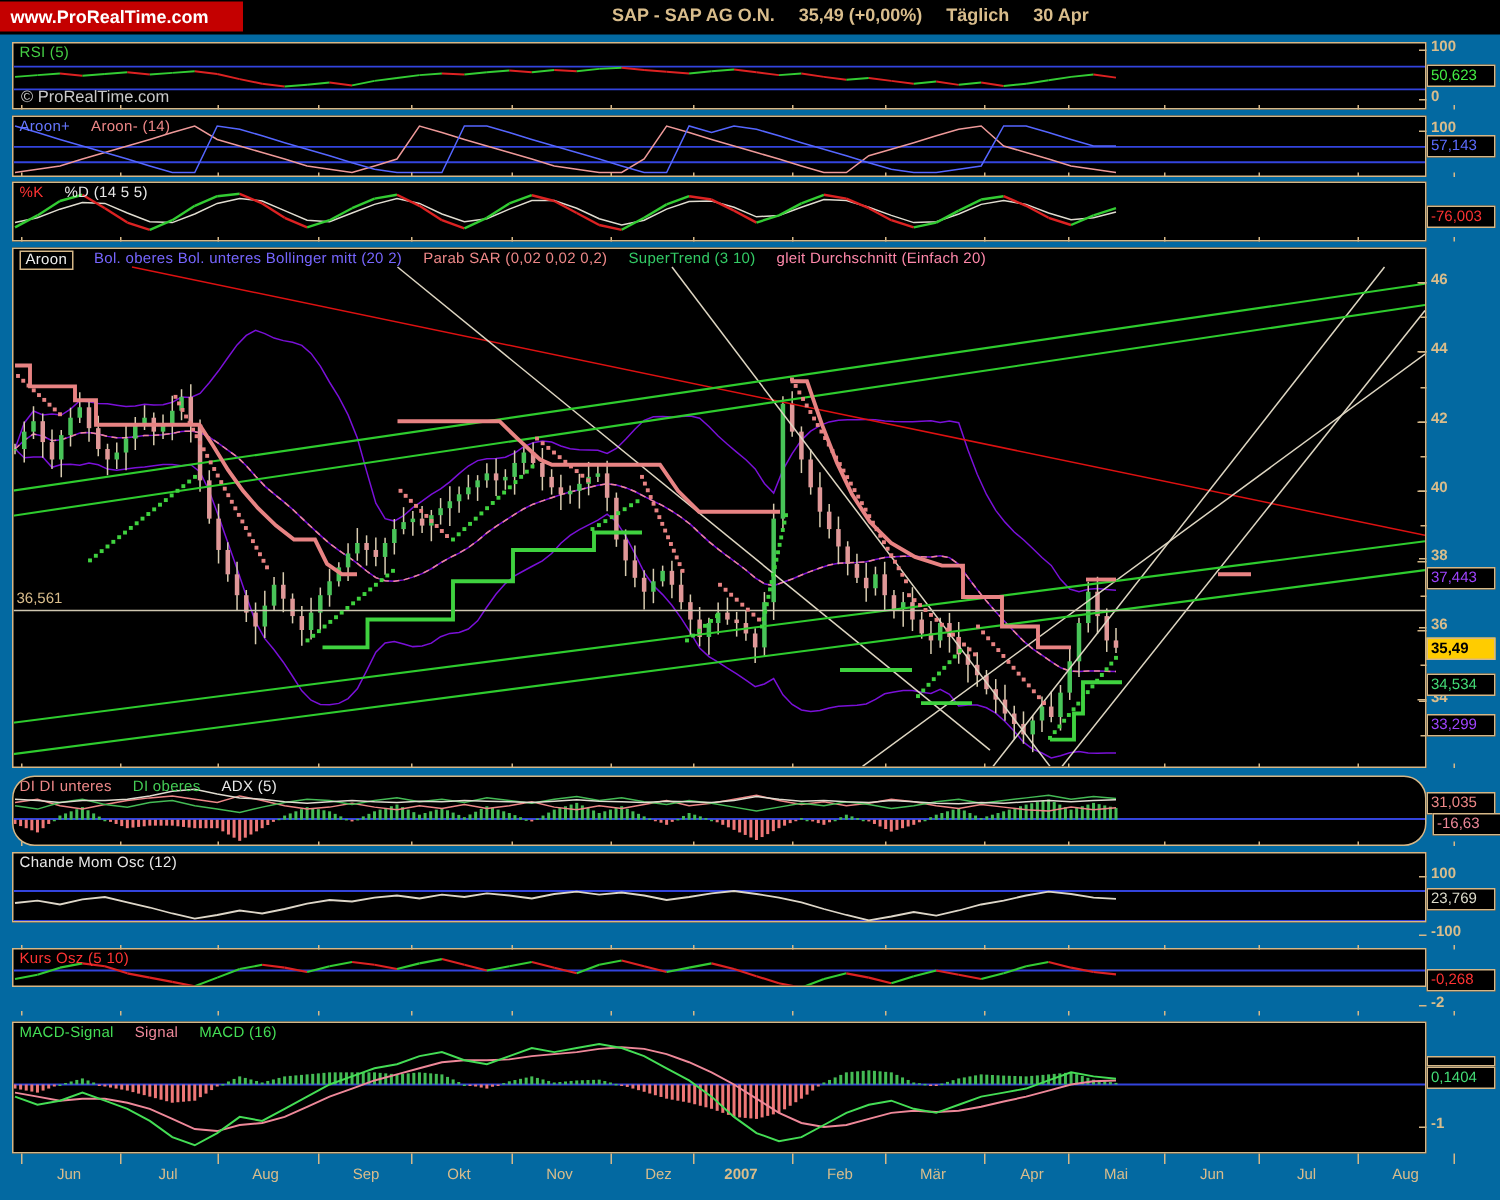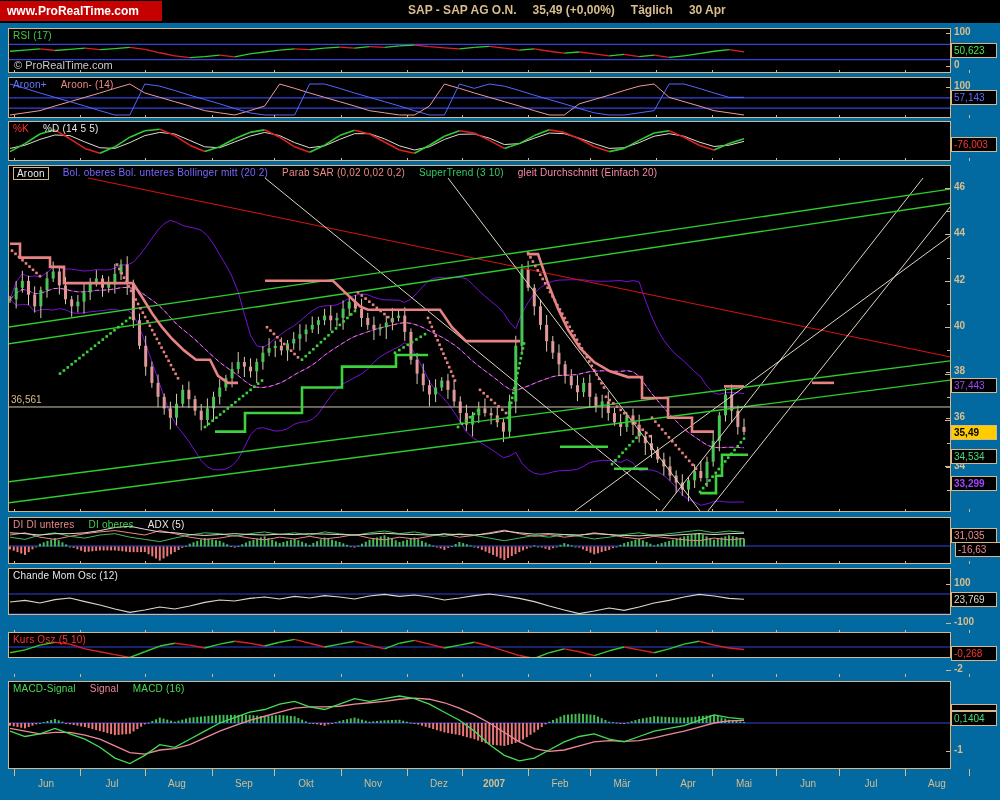--- a/index.html
+++ b/index.html
@@ -89,21 +89,21 @@
         <line x1="615.1632653061224" y1="25.28" x2="630.1428571428571" y2="27.560000000000002" stroke="#dd2222" stroke-width="1.3"></line>
         <line x1="630.1428571428571" y1="27.560000000000002" x2="645.1224489795918" y2="26.04" stroke="#33cc33" stroke-width="1.3"></line>
         <line x1="645.1224489795918" y1="26.04" x2="660.1020408163265" y2="28.32" stroke="#dd2222" stroke-width="1.3"></line>
         <line x1="660.1020408163265" y1="28.32" x2="675.0816326530612" y2="26.799999999999997" stroke="#33cc33" stroke-width="1.3"></line>
         <line x1="675.0816326530612" y1="26.799999999999997" x2="690.0612244897959" y2="24.519999999999996" stroke="#33cc33" stroke-width="1.3"></line>
         <line x1="690.0612244897959" y1="24.519999999999996" x2="705.0408163265306" y2="22.240000000000002" stroke="#33cc33" stroke-width="1.3"></line>
         <line x1="705.0408163265306" y1="22.240000000000002" x2="720.0204081632653" y2="20.72" stroke="#33cc33" stroke-width="1.3"></line>
         <line x1="720.0204081632653" y1="20.72" x2="735" y2="22.772" stroke="#dd2222" stroke-width="1.3"></line>
       </svg>
       <div class="plabels">
-        <span style="color: rgb(68, 204, 68);">RSI (17)</span>
+        <span style="color: rgb(68, 204, 68);">RSI (5)</span>
       </div>
       <div class="wmark">© ProRealTime.com</div>
     </div>
   <div class="panel" style="left: 8px; top: 77px; width: 943px; height: 41px;">
       <svg width="941" height="39">
         <line x1="0" y1="19.950000000000003" x2="941" y2="19.950000000000003" stroke="#3344dd" stroke-width="1.2"></line>
         <line x1="0" y1="30.180000000000007" x2="941" y2="30.180000000000007" stroke="#3344dd" stroke-width="1.2"></line>
         <polyline points="1,37 15.979591836734691,34.83 30.959183673469383,32.66 45.93877551020408,28.010000000000005 60.918367346938766,23.67 75.89795918367346,19.33 90.87755102040816,14.989999999999995 105.85714285714286,10.340000000000003 120.83673469387753,6 135.81632653061226,14.989999999999995 150.79591836734693,19.33 165.77551020408163,23.67 180.75510204081633,28.010000000000005 195.73469387755102,32.66 210.71428571428572,34.83 225.69387755102042,37 240.6734693877551,32.66 255.65306122448976,28.010000000000005 270.6326530612245,6 285.61224489795916,10.340000000000003 300.59183673469386,14.989999999999995 315.57142857142856,19.33 330.55102040816325,23.67 345.53061224489795,28.010000000000005 360.51020408163265,32.66 375.48979591836735,34.83 390.46938775510205,37 405.44897959183675,37 420.42857142857144,28.010000000000005 435.40816326530614,6 450.38775510204084,10.340000000000003 465.3673469387755,14.989999999999995 480.3469387755102,19.33 495.3265306122449,23.67 510.3061224489795,28.010000000000005 525.2857142857143,32.66 540.265306122449,37 555.2448979591836,37 570.2244897959183,25.840000000000003 585.204081632653,21.5 600.1836734693877,17.159999999999997 615.1632653061224,12.510000000000005 630.1428571428571,8.170000000000002 645.1224489795918,6 660.1020408163265,19.33 675.0816326530612,23.67 690.0612244897959,28.010000000000005 705.0408163265306,32.66 720.0204081632653,34.83 735,37" fill="none" stroke="#ee9999" stroke-width="1"></polyline>
         <polyline points="1,6 15.979591836734691,10.340000000000003 30.959183673469383,14.989999999999995 45.93877551020408,19.33 60.918367346938766,23.67 75.89795918367346,28.010000000000005 90.87755102040816,32.66 105.85714285714286,37 120.83673469387753,37 135.81632653061226,6 150.79591836734693,8.170000000000002 165.77551020408163,12.510000000000005 180.75510204081633,17.159999999999997 195.73469387755102,21.5 210.71428571428572,25.840000000000003 225.69387755102042,30.489999999999995 240.6734693877551,34.83 255.65306122448976,37 270.6326530612245,37 285.61224489795916,37 300.59183673469386,6 315.57142857142856,6 330.55102040816325,10.340000000000003 345.53061224489795,14.989999999999995 360.51020408163265,19.33 375.48979591836735,23.67 390.46938775510205,28.010000000000005 405.44897959183675,32.66 420.42857142857144,37 435.40816326530614,37 450.38775510204084,6 465.3673469387755,10.340000000000003 480.3469387755102,6 495.3265306122449,8.170000000000002 510.3061224489795,12.510000000000005 525.2857142857143,17.159999999999997 540.265306122449,21.5 555.2448979591836,25.840000000000003 570.2244897959183,30.489999999999995 585.204081632653,34.83 600.1836734693877,37 615.1632653061224,37 630.1428571428571,34.83 645.1224489795918,32.66 660.1020408163265,6 675.0816326530612,6 690.0612244897959,10.340000000000003 705.0408163265306,14.989999999999995 720.0204081632653,19.33 735,19.299000000000007" fill="none" stroke="#5566ff" stroke-width="1"></polyline>
       </svg>
@@ -680,21 +680,21 @@
         <rect x="733.7" y="271.25999999999993" width="2.6" height="2.6" fill="#3fd23f"></rect>
       </svg>
       <div class="plabels">
         <span class="lblbox" style="color: rgb(238, 238, 238);">Aroon</span>
         <span style="color: rgb(119, 102, 255);">Bol. oberes Bol. unteres Bollinger mitt (20 2)</span>
         <span style="color: rgb(238, 136, 136);">Parab SAR (0,02 0,02 0,2)</span>
         <span style="color: rgb(51, 204, 102);">SuperTrend (3 10)</span>
         <span style="color: rgb(255, 136, 170);">gleit Durchschnitt (Einfach 20)</span>
       </div>
     </div>
-  <div class="panel" style="left: 8px; top: 517px; width: 943px; height: 47px;">
+  <div class="panel" style="left: 8px; top: 517px; width: 943px; height: 47px; border-radius: 15px;">
       <svg width="941" height="45">
         <line x1="0" y1="28" x2="941" y2="28" stroke="#3344dd" stroke-width="1.2"></line>
         <rect x="0" y="28.5" width="2" height="2.8125" fill="#ee7777"></rect>
         <rect x="3.744897959183673" y="28.5" width="2" height="4.21875" fill="#ee7777"></rect>
         <rect x="7.489795918367346" y="28.5" width="2" height="5.625" fill="#ee7777"></rect>
         <rect x="11.23469387755102" y="28.5" width="2" height="7.03125" fill="#ee7777"></rect>
         <rect x="14.979591836734691" y="28.5" width="2" height="8.4375" fill="#ee7777"></rect>
         <rect x="18.724489795918366" y="28.5" width="2" height="5.625" fill="#ee7777"></rect>
         <rect x="22.46938775510204" y="28.5" width="2" height="2.8125" fill="#ee7777"></rect>
         <rect x="26.214285714285715" y="28.5" width="2" height="1" fill="#44bb55"></rect>
@@ -1190,21 +1190,21 @@
       <div class="axlbl" style="top: 577px; left: 954px;">100</div>
       <div class="axlbl" style="top: 616px; left: 954px;">-100</div>
       <div class="axlbl" style="top: 663px; left: 954px;">-2</div>
       <div class="axlbl" style="top: 744px; left: 954px;">-1</div>
       <div class="vbox" style="top: 43px; left: 951px; color: rgb(68, 238, 68);">50,623</div>
       <div class="vbox" style="top: 90px; left: 951px; color: rgb(92, 108, 255);">57,143</div>
       <div class="vbox" style="top: 137px; left: 951px; color: rgb(255, 51, 51);">-76,003</div>
       <div class="vbox" style="top: 378px; left: 951px; color: rgb(160, 68, 255);">37,443</div>
       <div class="vbox" style="top: 425px; left: 951px; color: rgb(0, 0, 0); background: rgb(255, 204, 0); font-weight: bold;">35,49</div>
       <div class="vbox" style="top: 449px; left: 951px; color: rgb(68, 221, 119);">34,534</div>
-      <div class="vbox" style="top: 476px; left: 951px; color: rgb(160, 68, 255); font-weight: bold;">33,299</div>
+      <div class="vbox" style="top: 476px; left: 951px; color: rgb(160, 68, 255);">33,299</div>
       <div class="vbox" style="top: 528px; left: 951px; color: rgb(238, 136, 136);">31,035</div>
       <div class="vbox" style="top: 542px; left: 955px; color: rgb(238, 136, 153);">-16,63</div>
       <div class="vbox" style="top: 592px; left: 951px; color: rgb(221, 221, 204);">23,769</div>
       <div class="vbox" style="top: 646px; left: 951px; color: rgb(255, 51, 51);">-0,268</div>
       <div class="vbox" style="top: 704px; left: 951px; color: rgb(68, 221, 119); height: 5px; line-height: 5px;"></div>
       <div class="vbox" style="top: 711px; left: 951px; color: rgb(68, 221, 119);">0,1404</div>
       <div class="htick" style="top: 188px; left: 945px; width: 6px;"></div>
       <div class="htick" style="top: 211.2px; left: 947px; width: 4px;"></div>
       <div class="htick" style="top: 234.4px; left: 945px; width: 6px;"></div>
       <div class="htick" style="top: 257.6px; left: 947px; width: 4px;"></div>

